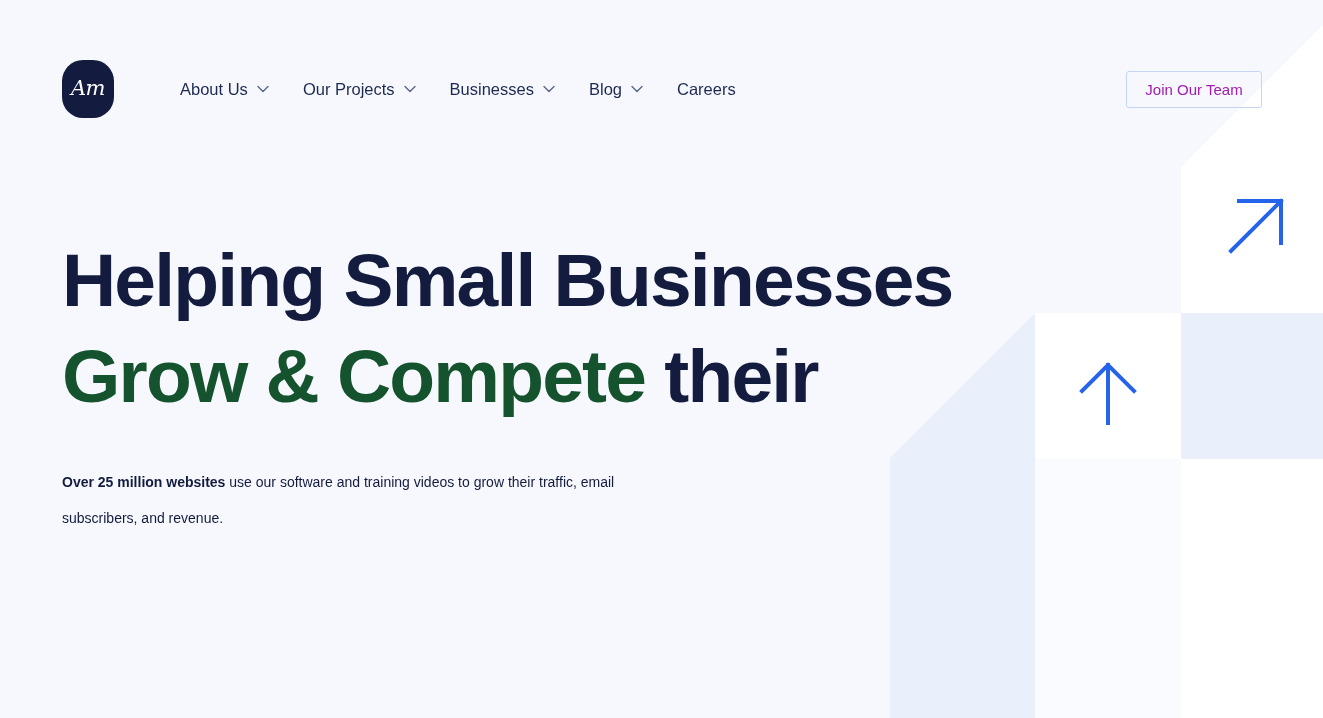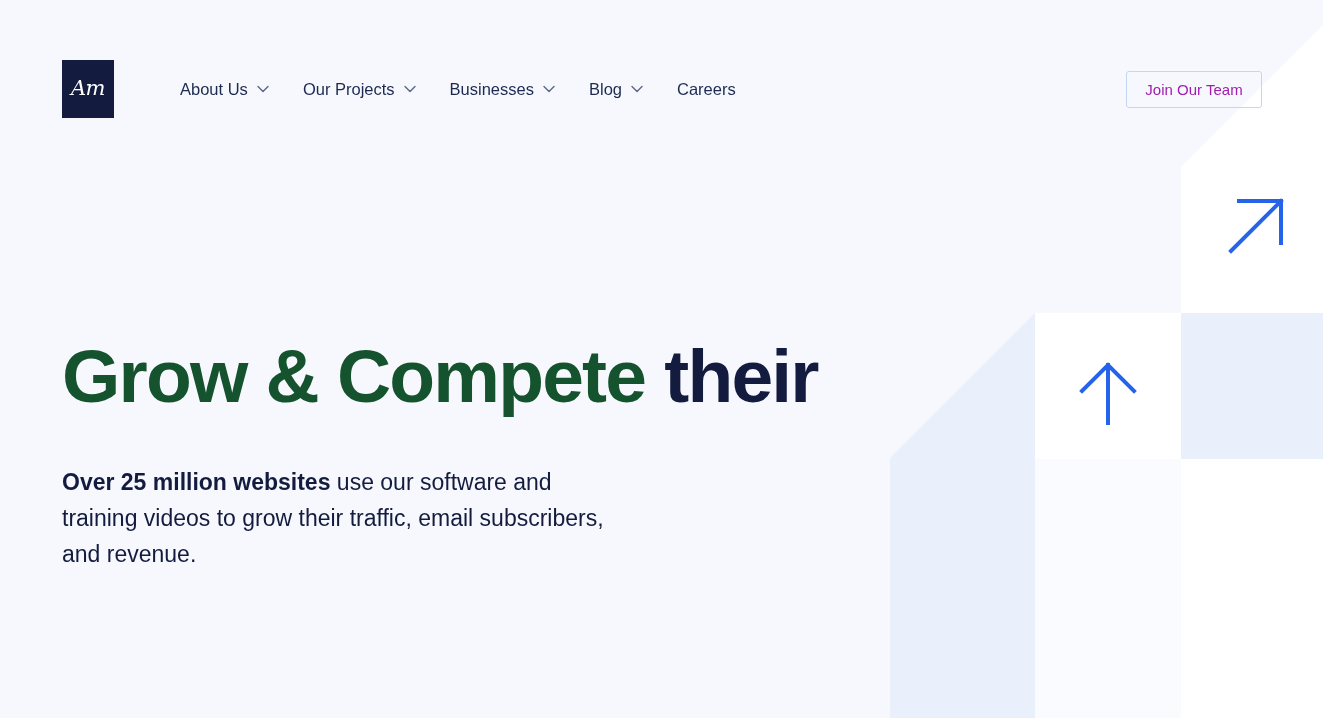--- a/index.html
+++ b/index.html
@@ -33,21 +33,21 @@
     position: absolute;
     left: 0; top: 0;
     width: 1323px; height: 150px;
     z-index: 5;
   }
   #logo {
     position: absolute;
     left: 62px; top: 60px;
     width: 52px; height: 58px;
     background: #131c3f;
-    display: flex; align-items: center; justify-content: center;
+    display: flex; align-items: center; justify-content: center; border-radius: 21px;
   }
   #logo-text {
     color: #ffffff;
     font-family: "DejaVu Serif", serif;
     font-style: italic;
     font-size: 21px;
     letter-spacing: -0.5px;
     line-height: 1;
     transform: translateY(-1px);
   }
@@ -98,21 +98,21 @@
     line-height: 96px;
     letter-spacing: -1.8px;
     color: #131c3f;
     white-space: nowrap;
   }
   .hl-accent { color: #14532d; }
 
   #subcopy {
     margin-top: 40px;
     width: 560px;
-    font-size: 23px;
+    font-size: 14px;
     line-height: 36px;
     color: #131c3f;
   }
   .sub-bold { font-weight: bold; }
 </style>
 </head>
 <body>
 
 <div id="decor">
 
@@ -188,20 +188,20 @@
     </div>
 
   </nav>
 
   <button id="cta">Join Our Team</button>
 </div>
 
 <div id="hero">
 
   <h1 id="headline">
-    <br>
+    <span>Helping Small Businesses</span><br>
     <span class="hl-accent">Grow &amp; Compete</span><span> their</span><br>
   </h1>
 
   <p id="subcopy">
     <span class="sub-bold">Over 25 million websites</span><span> use our software and training videos to grow their traffic, email subscribers, and revenue.</span>
   </p>
 </div>
 
 </body></html>

